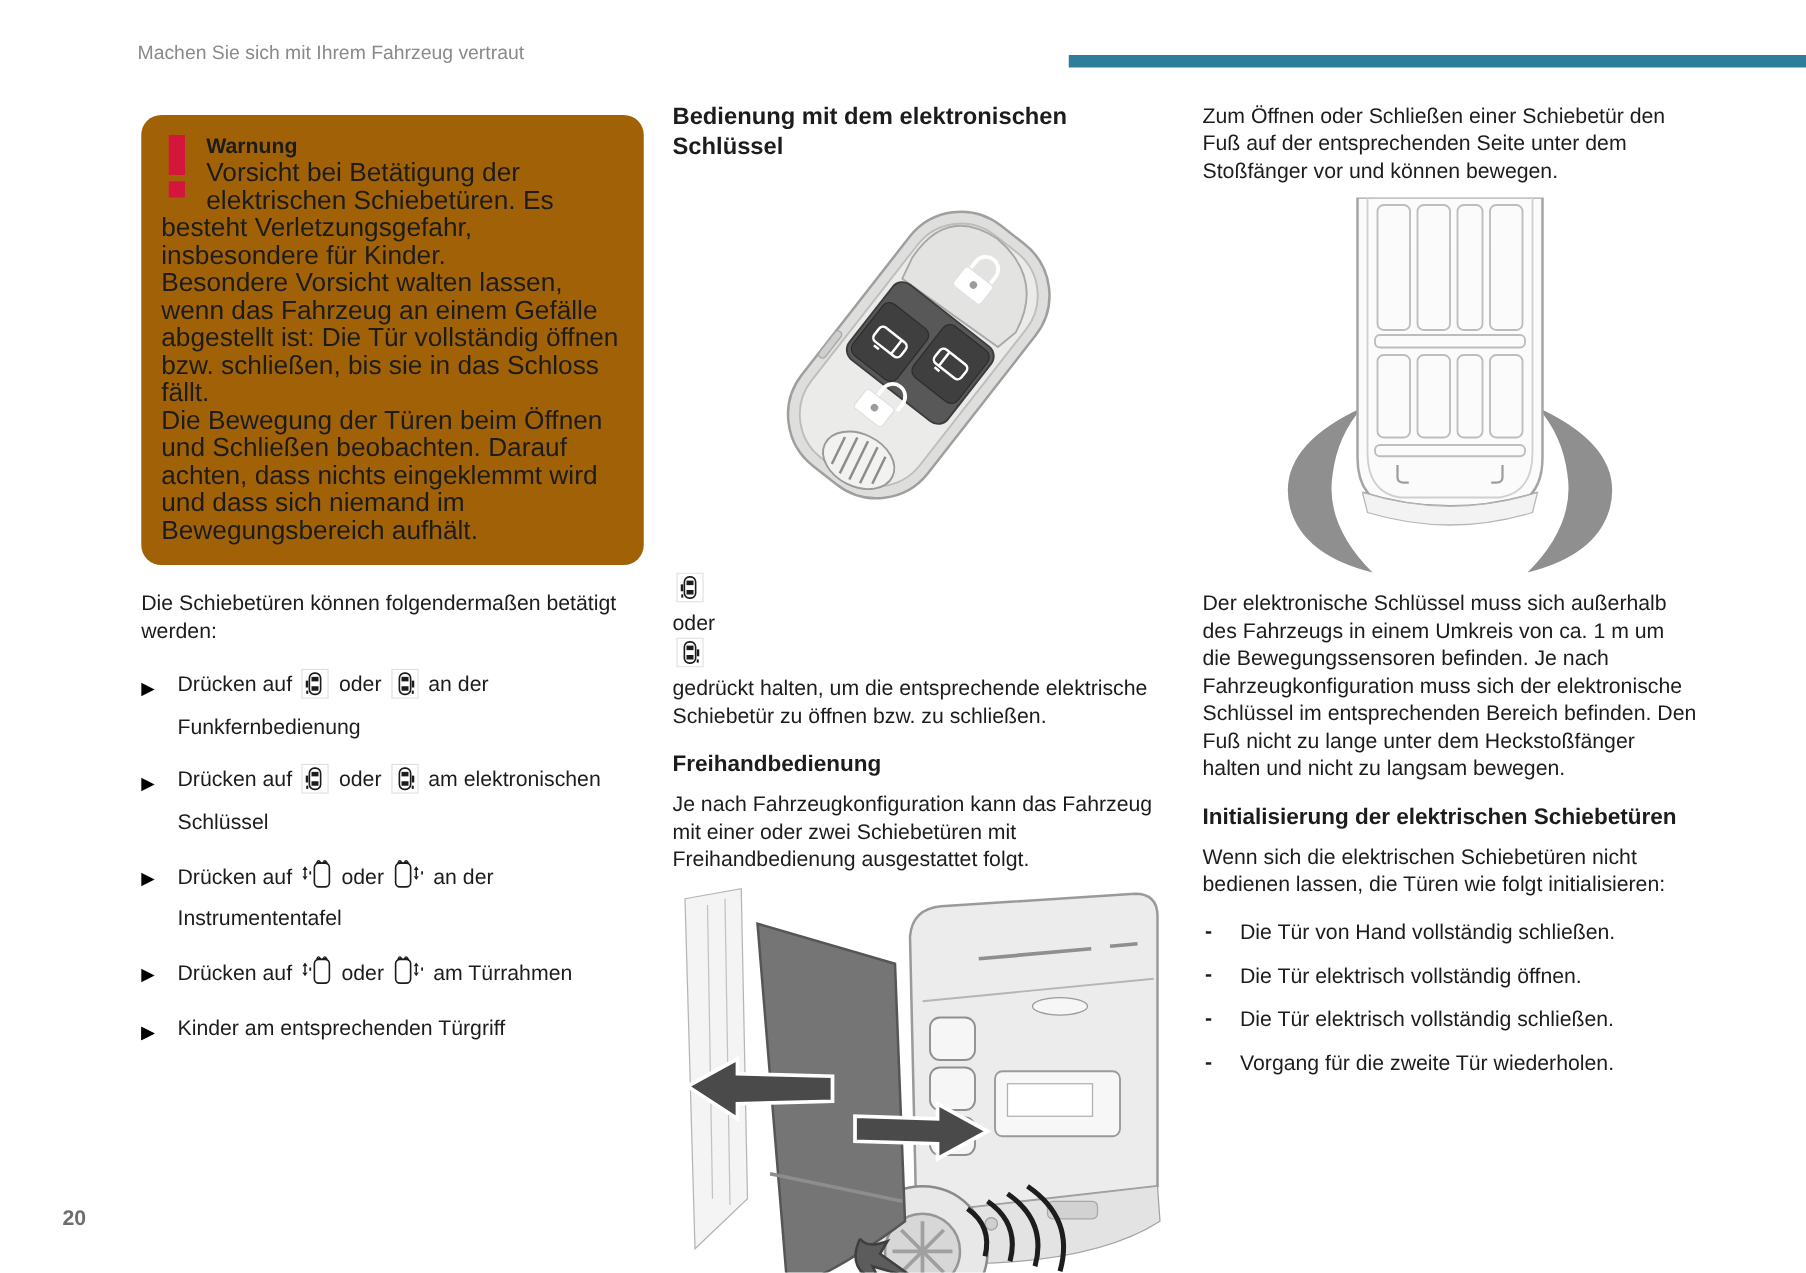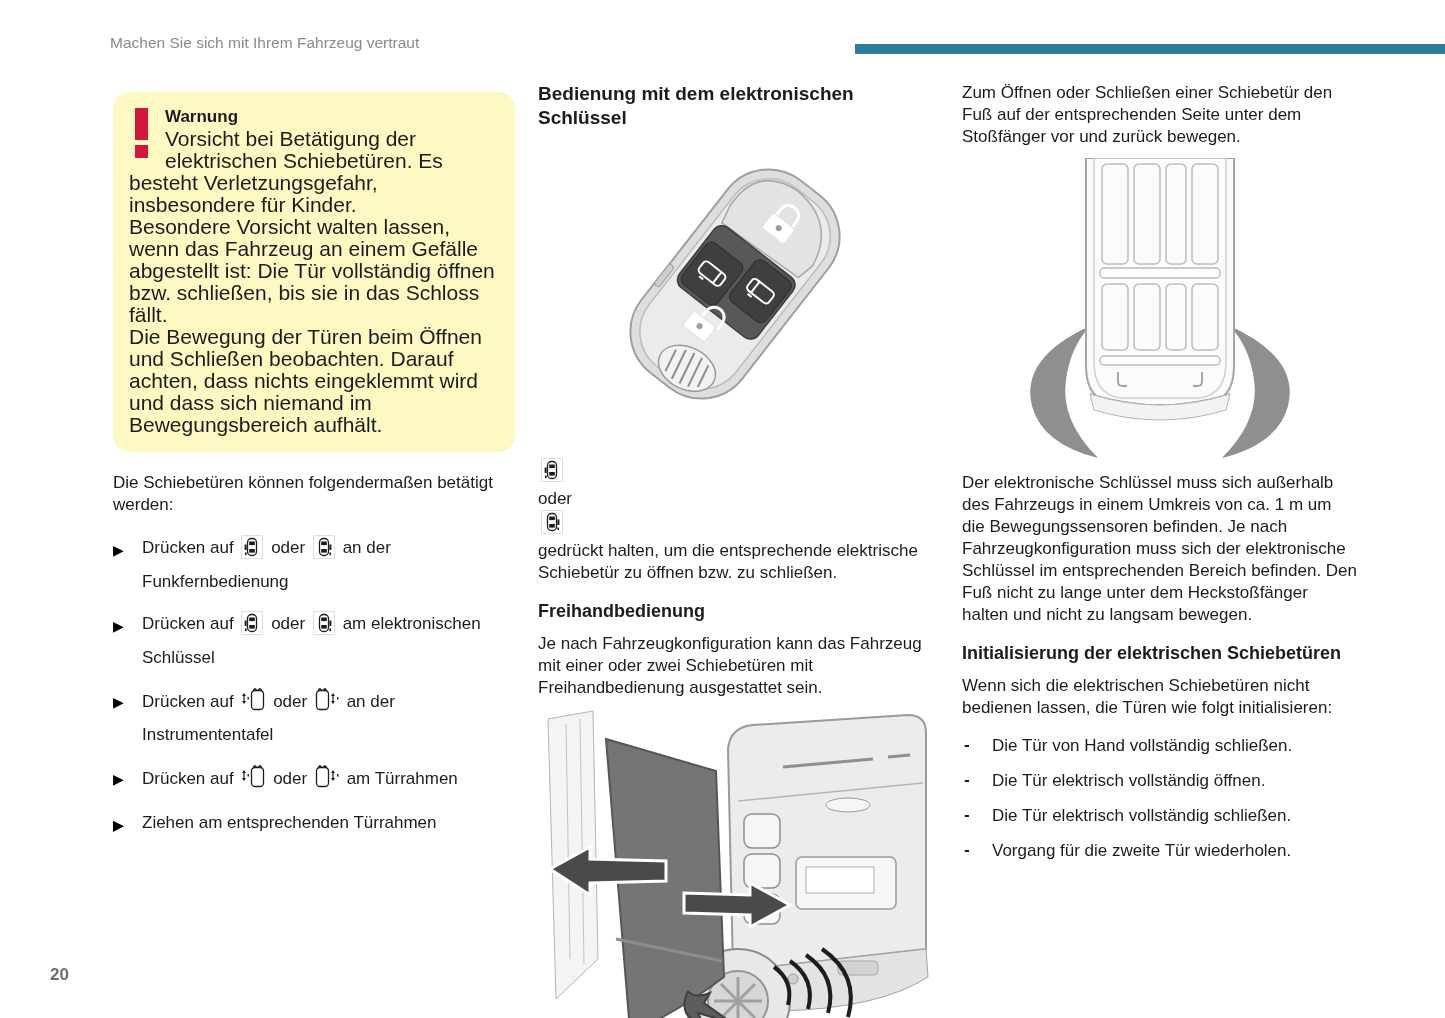--- a/index.html
+++ b/index.html
@@ -12,21 +12,21 @@
 
   .col { position:absolute; top:82px; }
   .col1 { left:113px; width:402px; }
   .col2 { left:538px; width:394px; }
   .col3 { left:962px; width:396px; }
 
   h2.section-title { font-size:19px; font-weight:bold; line-height:24px; margin-bottom:14px; }
   h3.sub-title { font-size:18px; font-weight:bold; line-height:23px; margin:16px 0 10px 0; }
   p.body-text { font-size:17px; line-height:22px; margin-bottom:10px; white-space:pre-line; }
 
-  .warning-box { background:#fef9c3; border-radius:16px; padding:14px 16px 16px 16px; margin:10px 0 20px 0; }
+  .warning-box { background:#a16207; border-radius:16px; padding:14px 16px 16px 16px; margin:10px 0 20px 0; }
   .warn-icon { float:left; width:22px; height:50px; margin:2px 12px 2px 2px; position:relative; }
   .warn-icon .bar { position:absolute; left:4px; top:0; width:13px; height:32px; background:#d5163c; }
   .warn-icon .dot { position:absolute; left:4px; top:37px; width:13px; height:13px; background:#d5163c; }
   .warning-title { font-size:17px; font-weight:bold; line-height:22px; }
   .warning-body { font-size:21px; line-height:22px; white-space:pre-line; }
 
   .bullet-list { margin-top:18px; }
   .bullet-item { position:relative; padding-left:29px; font-size:17px; line-height:22px; margin-bottom:14px; }
   .bullet-item .marker { position:absolute; left:0; top:2px; font-size:14px; color:#000; }
   .iconline { line-height:28px; }
@@ -154,21 +154,21 @@
         <span class="panel-icon"><svg width="26" height="26">
               <use href="#panel-r"></use>
             </svg></span>
         <span>am Türrahmen</span>
       </div>
       <div class="bullet-item">
         <span class="marker">▶</span>
       </div>
       <div class="bullet-item">
         <span class="marker">▶</span>
-        <span>Ziehen am entsprechenden Türrahmen</span>
+        <span>Kinder am entsprechenden Türgriff</span>
       </div>
     </div>
   </div>
 
   <div class="col col2">
     <h2 class="section-title">Bedienung mit dem elektronischen Schlüssel</h2>
 
     <div class="fig-wrap-key">
       <svg class="figure" width="394" height="282" viewBox="0 0 394 282">
         <g transform="translate(197,140) rotate(38)">
@@ -220,21 +220,21 @@
             <use href="#car-door-l"></use>
           </svg></span>
       <span>oder</span>
       <span class="inline-icon"><svg width="22" height="24">
             <use href="#car-door-r"></use>
           </svg></span>
       <span>gedrückt halten, um die entsprechende elektrische Schiebetür zu öffnen bzw. zu schließen.</span>
     </p>
 
     <h3 class="sub-title">Freihandbedienung</h3>
-    <p class="body-text">Je nach Fahrzeugkonfiguration kann das Fahrzeug mit einer oder zwei Schiebetüren mit Freihandbedienung ausgestattet sein.</p>
+    <p class="body-text">Je nach Fahrzeugkonfiguration kann das Fahrzeug mit einer oder zwei Schiebetüren mit Freihandbedienung ausgestattet folgt.</p>
 
     <div class="fig-wrap-van">
       <svg class="figure" width="394" height="318" viewBox="0 0 394 318">
 
         <path d="M10 10 L55 2 L60 250 L18 290 Z" fill="#f4f4f4" stroke="#b5b5b5"></path>
         <line x1="28" y1="15" x2="32" y2="250" stroke="#c2c2c2"></line>
         <line x1="42" y1="10" x2="46" y2="255" stroke="#c2c2c2"></line>
 
         <path d="M190 40 Q192 18 215 16 L370 6 Q388 6 388 24 L388 240 L195 262 Z" fill="#ececec" stroke="#9a9a9a" stroke-width="2"></path>
         <path d="M200 92 L385 74" stroke="#b5b5b5" stroke-width="1.5" fill="none"></path>
@@ -278,21 +278,21 @@
           <path d="M268 246 q32 22 22 58"></path>
           <path d="M284 240 q38 26 26 68"></path>
         </g>
 
         <path d="M150 282 q-12 26 16 34 l-6 -12 l34 10 l-28 -20 l6 -10 q-16 6 -22 -2" fill="#5c5c5c" stroke="#3f3f3f" stroke-width="2"></path>
       </svg>
     </div>
   </div>
 
   <div class="col col3">
-    <p class="body-text">Zum Öffnen oder Schließen einer Schiebetür den Fuß auf der entsprechenden Seite unter dem Stoßfänger vor und zurück bewegen.</p>
+    <p class="body-text">Zum Öffnen oder Schließen einer Schiebetür den Fuß auf der entsprechenden Seite unter dem Stoßfänger vor und können bewegen.</p>
 
     <div class="fig-wrap-top">
       <svg class="figure" width="340" height="302" viewBox="0 0 340 302">
 
         <path d="M100 168 Q30 200 42 248 Q52 286 108 300 Q70 262 76 222 Q80 190 100 168 Z" fill="#8f8f8f"></path>
         <path d="M240 168 Q310 200 298 248 Q288 286 232 300 Q270 262 264 222 Q260 190 240 168 Z" fill="#8f8f8f"></path>
 
         <path d="M96 0 L96 208 Q96 244 128 248 L212 248 Q244 244 244 208 L244 0 Z" fill="#fbfbfb" stroke="#a5a5a5" stroke-width="2"></path>
         <path d="M104 0 L104 204 Q104 236 130 240 L210 240 Q236 236 236 204 L236 0 Z" fill="none" stroke="#d0d0d0" stroke-width="1.5"></path>
 

